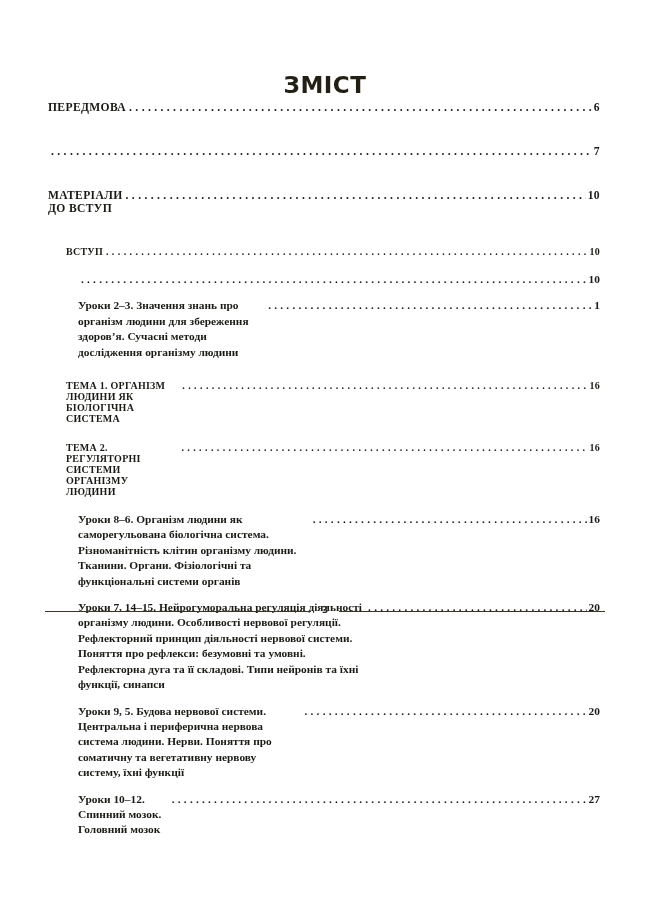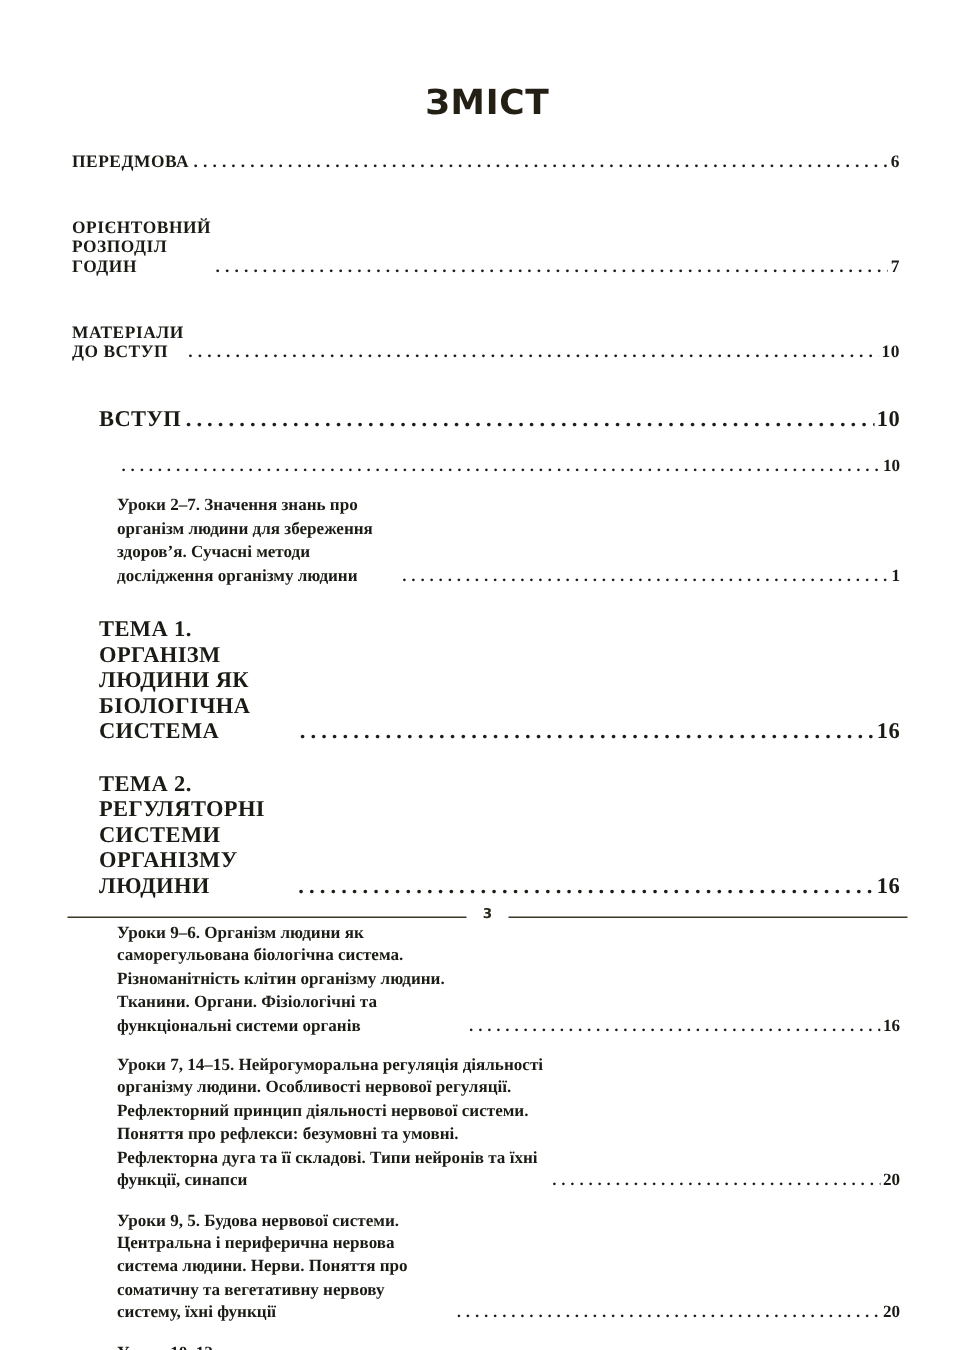--- a/index.html
+++ b/index.html
@@ -15,21 +15,21 @@
     color: #1b1b16;
     overflow: hidden;
     position: relative;
   }
 
   .page {
     position: relative;
     width: 650px;
     height: 660px;
     box-sizing: border-box;
-    padding: 0;
+    padding: 16px;
   }
 
   
   .toc-title {
     font-family: "DejaVu Sans", "Liberation Sans", sans-serif;
     font-weight: bold;
     font-size: 23px;
     letter-spacing: 0.5px;
     text-align: center;
     color: #231f14;
@@ -49,21 +49,21 @@
   .entry {
     position: relative;
     display: block;
     margin: 0;
     padding: 0;
   }
 
   
   .line {
     display: flex;
-    align-items: flex-end;
+    align-items: flex-start;
     width: 100%;
   }
   .line .label {
     flex: 0 1 auto;
     white-space: normal;
   }
   .line .leader {
     flex: 1 1 auto;
     overflow: hidden;
     white-space: nowrap;
@@ -85,21 +85,21 @@
     font-size: 11.6px;
     font-weight: bold;
     letter-spacing: 0.35px;
     margin-bottom: 31px;
   }
   .lvl0 .leader { letter-spacing: 3.4px; }
 
   
   .lvl1 {
     margin-left: 18px;
-    font-size: 15px;
+    font-size: 10px;
     font-weight: bold;
     letter-spacing: 0.25px;
     margin-bottom: 15px;
   }
   .lvl1 .leader { letter-spacing: 3.4px; }
 
   
   .lvl2 {
     margin-left: 30px;
     font-size: 11.4px;
@@ -147,21 +147,20 @@
   <div class="toc" id="toc-list">
       <div class="entry lvl0">
         <div class="line">
           <span class="label">ПЕРЕДМОВА</span>
           <span class="leader" aria-hidden="true">....................................................................................................................................................................................</span>
           <span class="pageno">6</span>
         </div>
       </div>
       <div class="entry lvl0">
         <div class="line">
-          <span class="label">ОРІЄНТОВНИЙ РОЗПОДІЛ ГОДИН</span>
           <span class="leader" aria-hidden="true">....................................................................................................................................................................................</span>
           <span class="pageno">7</span>
         </div>
       </div>
       <div class="entry lvl0">
         <div class="line">
           <span class="label">МАТЕРІАЛИ ДО ВСТУП</span>
           <span class="leader" aria-hidden="true">....................................................................................................................................................................................</span>
           <span class="pageno">10</span>
         </div>
@@ -174,42 +173,42 @@
         </div>
       </div>
       <div class="entry lvl2" style="margin-top: 2px;">
         <div class="line">
           <span class="leader" aria-hidden="true">....................................................................................................................................................................................</span>
           <span class="pageno">10</span>
         </div>
       </div>
       <div class="entry lvl2">
         <div class="line">
-          <span class="label">Уроки 2–7. Значення знань про організм людини для збереження здоров’я. Сучасні методи дослідження організму людини</span>
+          <span class="label">Уроки 2–3. Значення знань про організм людини для збереження здоров’я. Сучасні методи дослідження організму людини</span>
           <span class="leader" aria-hidden="true">....................................................................................................................................................................................</span>
           <span class="pageno">1</span>
         </div>
       </div>
       <div class="entry lvl1" style="margin-top: 20px;">
         <div class="line">
           <span class="label">ТЕМА 1. ОРГАНІЗМ ЛЮДИНИ ЯК БІОЛОГІЧНА СИСТЕМА</span>
           <span class="leader" aria-hidden="true">....................................................................................................................................................................................</span>
           <span class="pageno">16</span>
         </div>
       </div>
       <div class="entry lvl1" style="margin-top: 18px;">
         <div class="line">
           <span class="label">ТЕМА 2. РЕГУЛЯТОРНІ СИСТЕМИ ОРГАНІЗМУ ЛЮДИНИ</span>
           <span class="leader" aria-hidden="true">....................................................................................................................................................................................</span>
           <span class="pageno">16</span>
         </div>
       </div>
       <div class="entry lvl2" style="margin-top: 2px;">
         <div class="line">
-          <span class="label">Уроки 9–6. Організм людини як саморегульована біологічна система. Різноманітність клітин організму людини. Тканини. Органи. Фізіологічні та функціональні системи органів</span>
+          <span class="label">Уроки 8–6. Організм людини як саморегульована біологічна система. Різноманітність клітин організму людини. Тканини. Органи. Фізіологічні та функціональні системи органів</span>
           <span class="leader" aria-hidden="true">....................................................................................................................................................................................</span>
           <span class="pageno">16</span>
         </div>
       </div>
       <div class="entry lvl2">
         <div class="line">
           <span class="label">Уроки 7, 14–15. Нейрогуморальна регуляція діяльності організму людини. Особливості нервової регуляції. Рефлекторний принцип діяльності нервової системи. Поняття про рефлекси: безумовні та умовні. Рефлекторна дуга та її складові. Типи нейронів та їхні функції, синапси</span>
           <span class="leader" aria-hidden="true">....................................................................................................................................................................................</span>
           <span class="pageno">20</span>
         </div>

